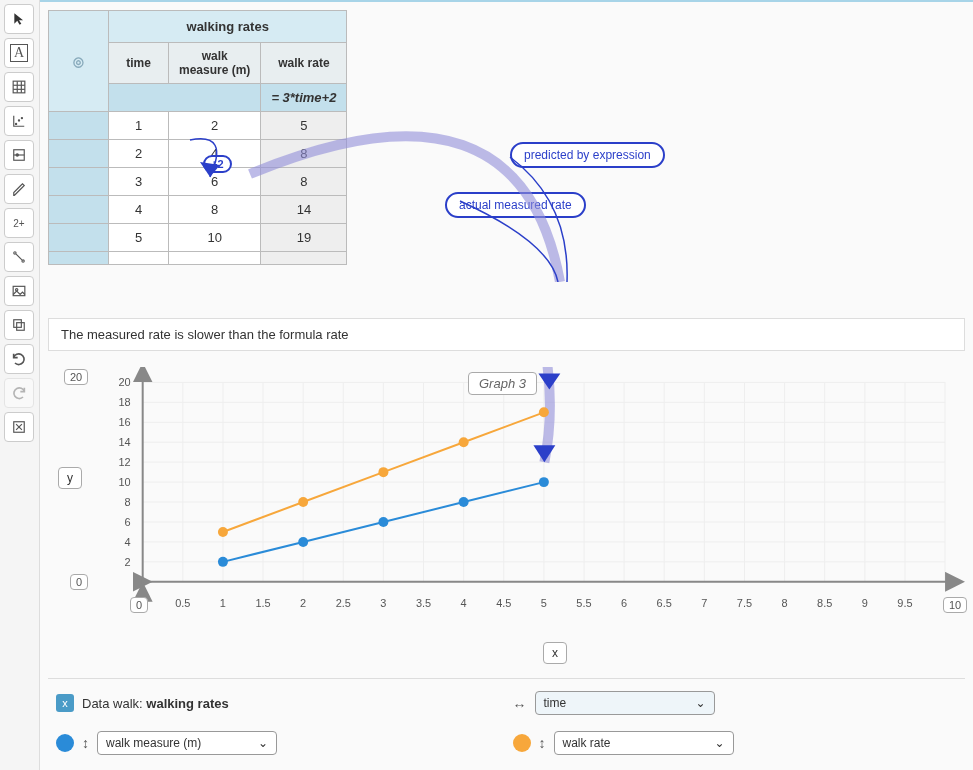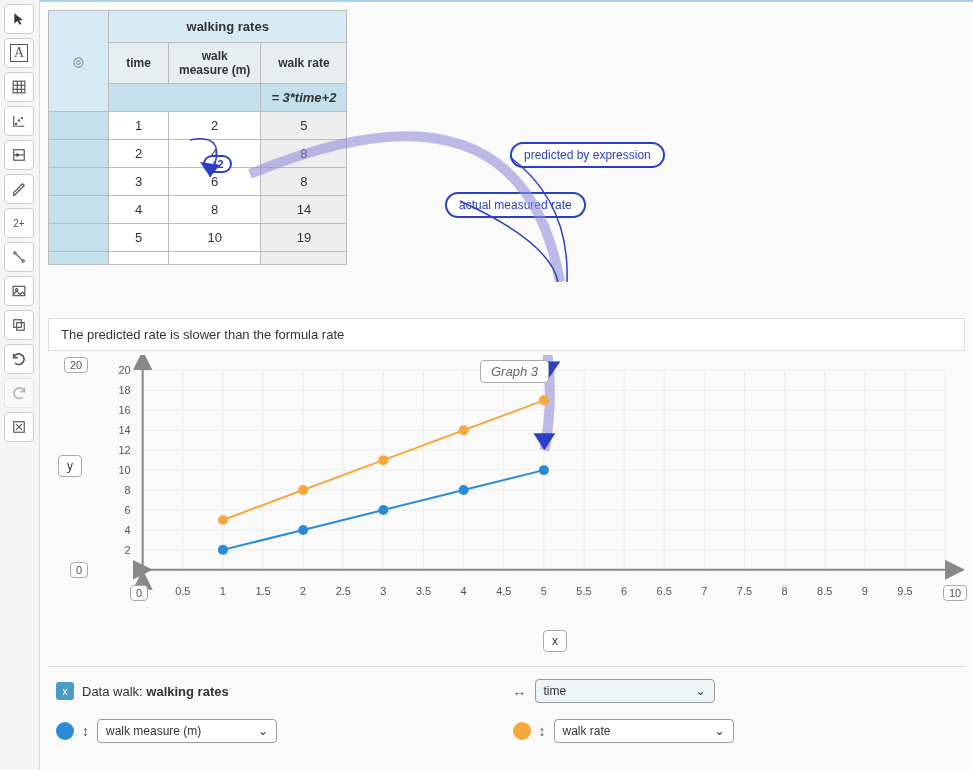--- a/index.html
+++ b/index.html
@@ -13,21 +13,21 @@
 table.data { border-collapse: collapse; background: #fff; }
 table.data th, table.data td { border: 1px solid #bbb; padding: 6px 10px; text-align: center; min-width: 60px; }
 table.data .title-row th { background: #d6ebf3; font-weight: bold; padding: 8px; }
 table.data .header-row th { background: #e8eef0; font-weight: bold; font-size: 12px; }
 table.data .formula-row th { background: #c3e0ec; font-style: italic; font-weight: bold; }
 table.data td.rate { background: #eee; }
 table.data .eye-cell { background: #c3e0ec; width: 30px; color: #8ab; }
 .annotation-badge { position: absolute; border: 2px solid #2b3fc9; border-radius: 12px; padding: 1px 6px; color: #2b3fc9; font-size: 11px; background: #fff; font-weight: bold; }
 .annotation-label { position: absolute; border: 2px solid #2b3fc9; border-radius: 14px; padding: 4px 12px; color: #2b3fc9; font-size: 12px; background: #fff; text-align: center; line-height: 1.2; }
 .text-bar { margin-top: 50px; border: 1px solid #ddd; background: #fff; padding: 8px 12px; width: 100%; font-size: 13px; }
-.chart-area { margin-top: 4px; position: relative; width: 100%; }
+.chart-area { margin-top: 16px; position: relative; width: 100%; }
 .chart-svg { width: 100%; height: 300px; }
 .axis-range-label { position: absolute; border: 1px solid #aaa; border-radius: 4px; padding: 1px 5px; font-size: 11px; background: #fff; color: #555; }
 .graph-title { position: absolute; border: 1px solid #aaa; border-radius: 4px; padding: 3px 10px; font-style: italic; font-size: 13px; background: #fff; color: #666; }
 .axis-btn { position: absolute; border: 1px solid #aaa; border-radius: 4px; padding: 3px 8px; background: #fff; font-size: 12px; cursor: pointer; }
 .controls { border-top: 1px solid #ddd; padding: 12px 8px; margin-top: 8px; }
 .ctrl-row { display: flex; align-items: center; gap: 12px; margin-bottom: 16px; }
 .ctrl-row .half { flex: 1; display: flex; align-items: center; gap: 8px; }
 .data-from { font-size: 13px; }
 .data-from b { font-weight: bold; }
 .select { border: 1px solid #999; border-radius: 4px; padding: 4px 8px; background: #eef5f9; min-width: 180px; display: flex; justify-content: space-between; align-items: center; cursor: pointer; font-size: 12px; }
@@ -199,29 +199,29 @@
           </tbody>
       </table>
       <span class="annotation-badge" style="top:145px;left:155px">+2</span>
     </div>
 
     
     <span class="annotation-label" style="top:140px;left:470px;white-space:pre-line"><span>predicted by expression</span></span>
     <span class="annotation-label" style="top:190px;left:405px">actual measured rate</span>
 
     
-    <div class="text-bar">The predicted rate is slower than the formula rate</div>
+    <div class="text-bar">The measured rate is slower than the formula rate</div>
 
     
     <div class="chart-area">
       <span class="axis-range-label" style="top:2px;left:16px">20</span>
       <span class="axis-range-label" style="top:207px;left:22px">0</span>
       <span class="axis-range-label" style="top:230px;left:82px">0</span>
       <span class="axis-range-label" style="top:230px;left:895px">10</span>
-      <span class="graph-title" style="top:5px;left:432px">Graph 3</span>
+      <span class="graph-title" style="top:5px;left:420px">Graph 3</span>
       <div class="axis-btn" style="top:100px;left:10px">y</div>
       <div class="axis-btn" style="top:275px;left:495px">x</div>
 
       <svg class="chart-svg" viewBox="0 0 920 300">
         <defs>
           <marker id="arr" markerWidth="10" markerHeight="10" refX="5" refY="5" orient="auto">
               <path d="M0,0 L10,5 L0,10 Z" fill="#888"></path>
             </marker>
         </defs>
         <g id="grid">

